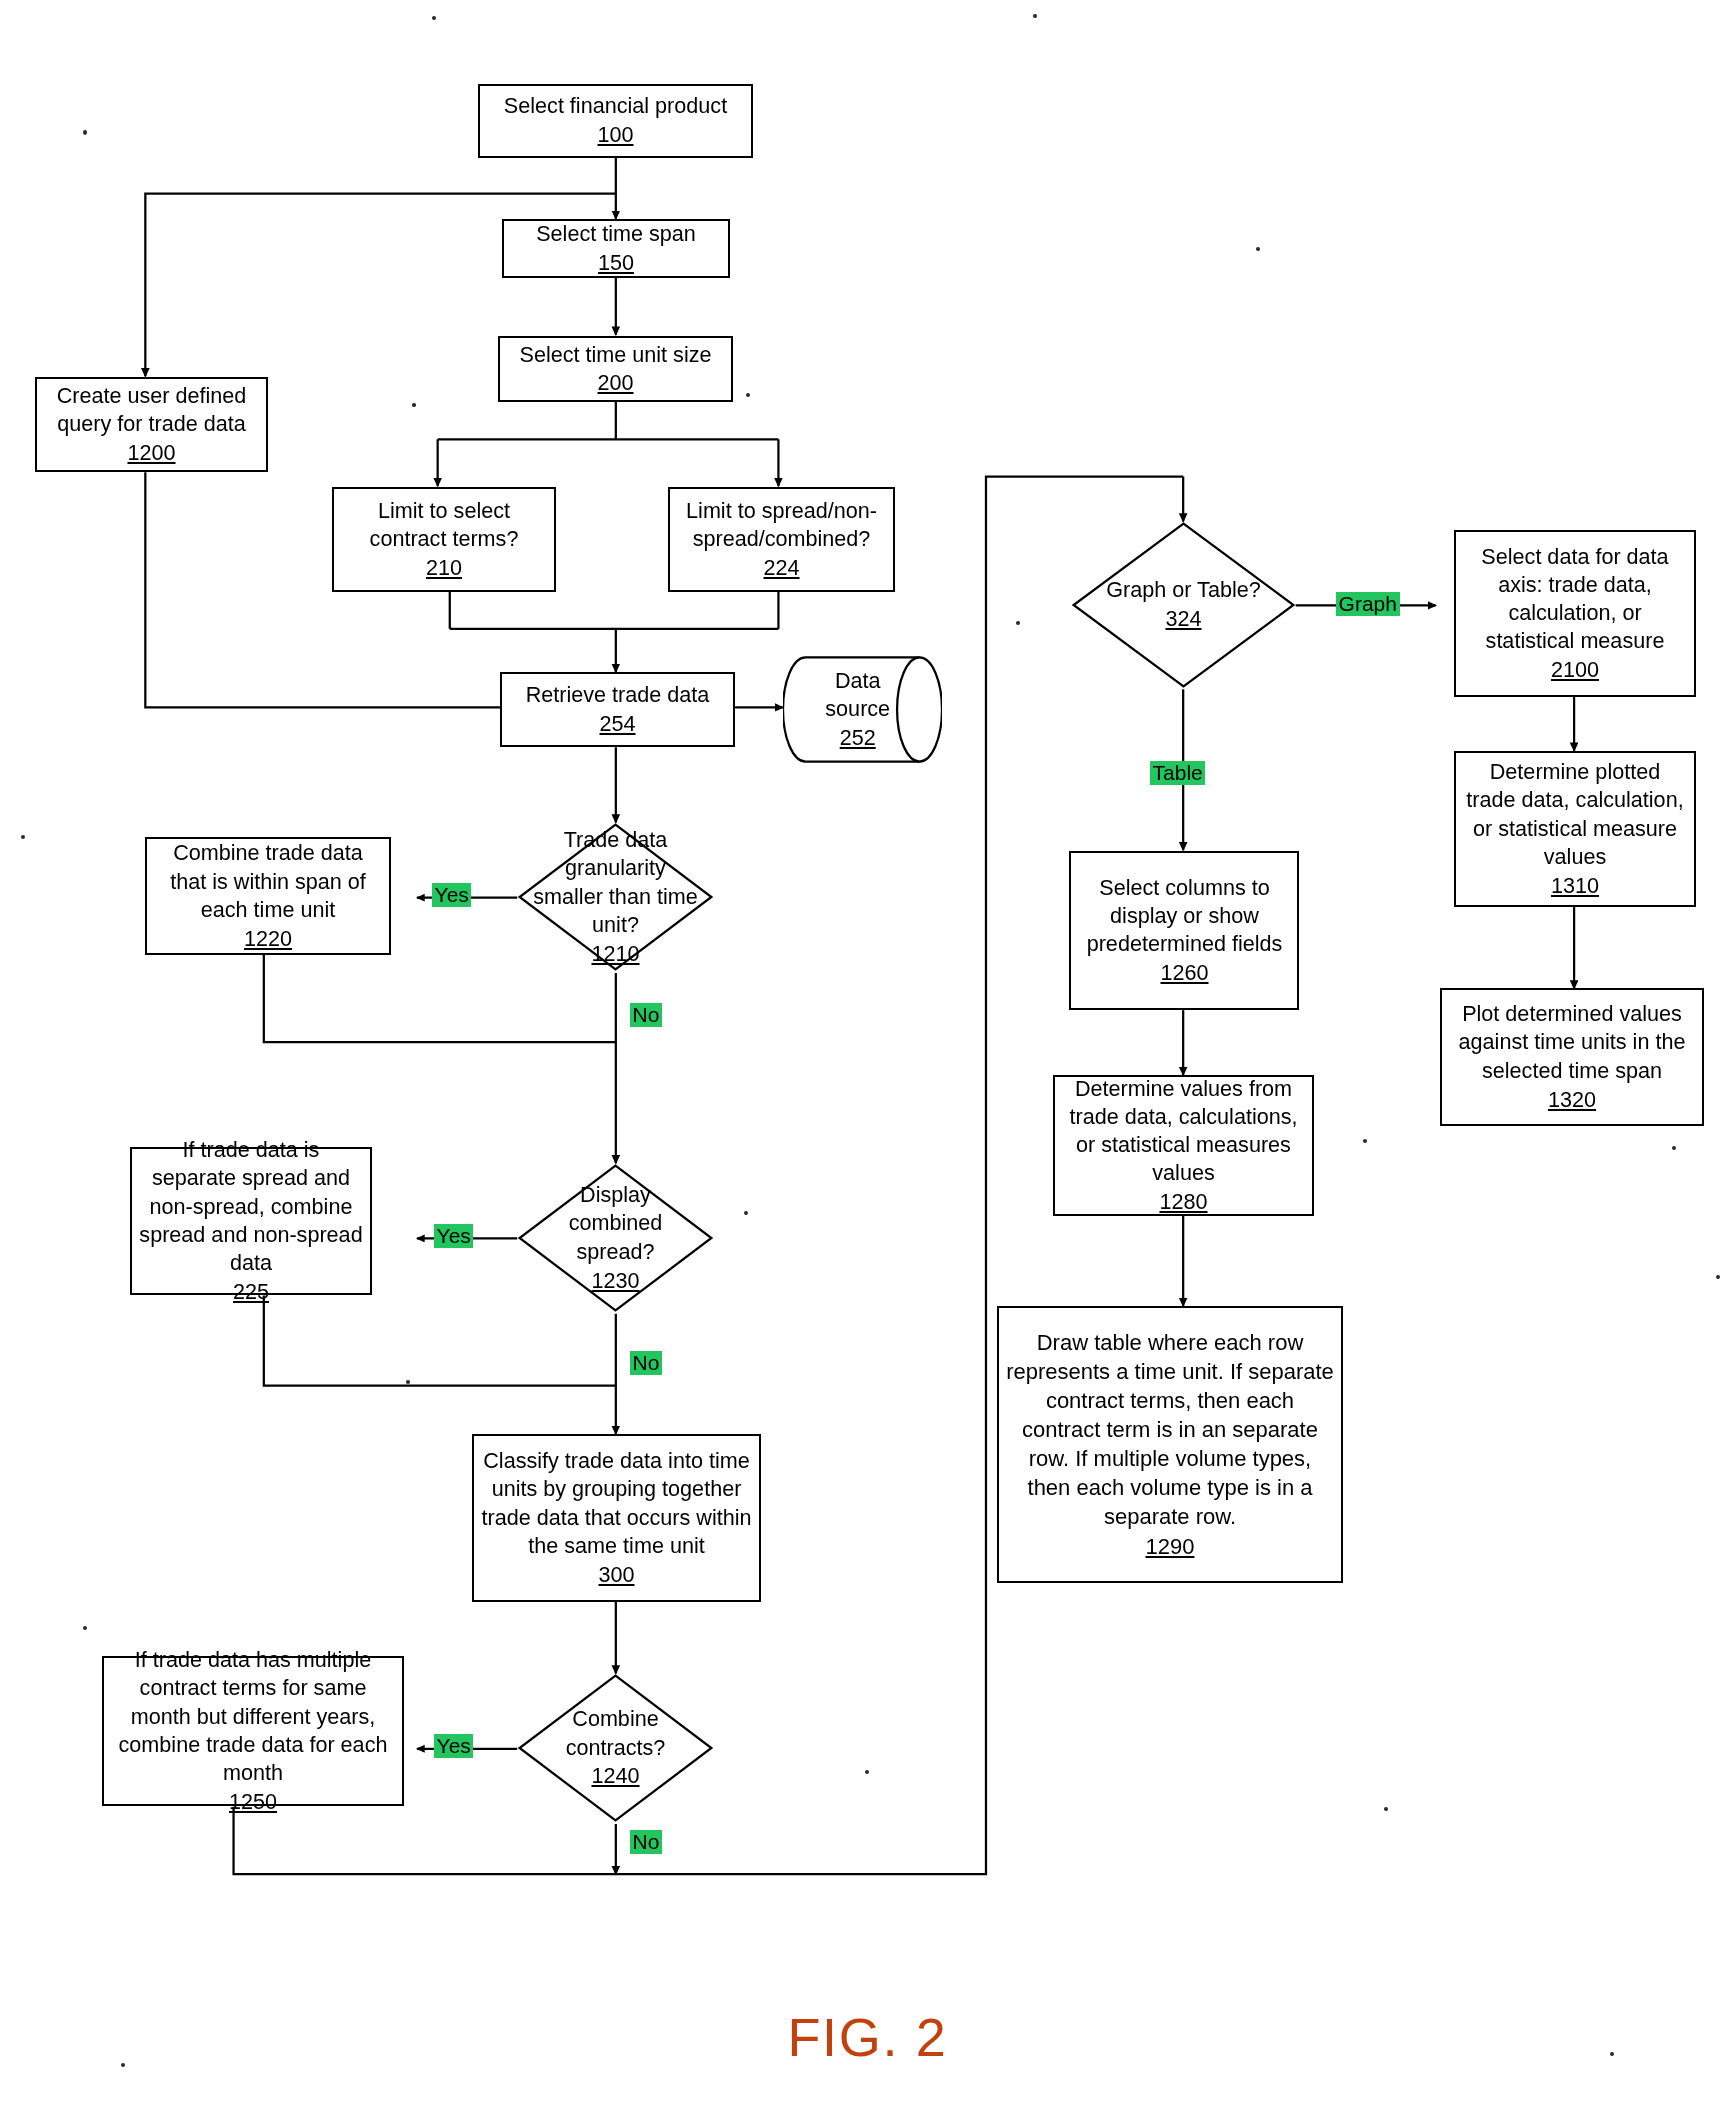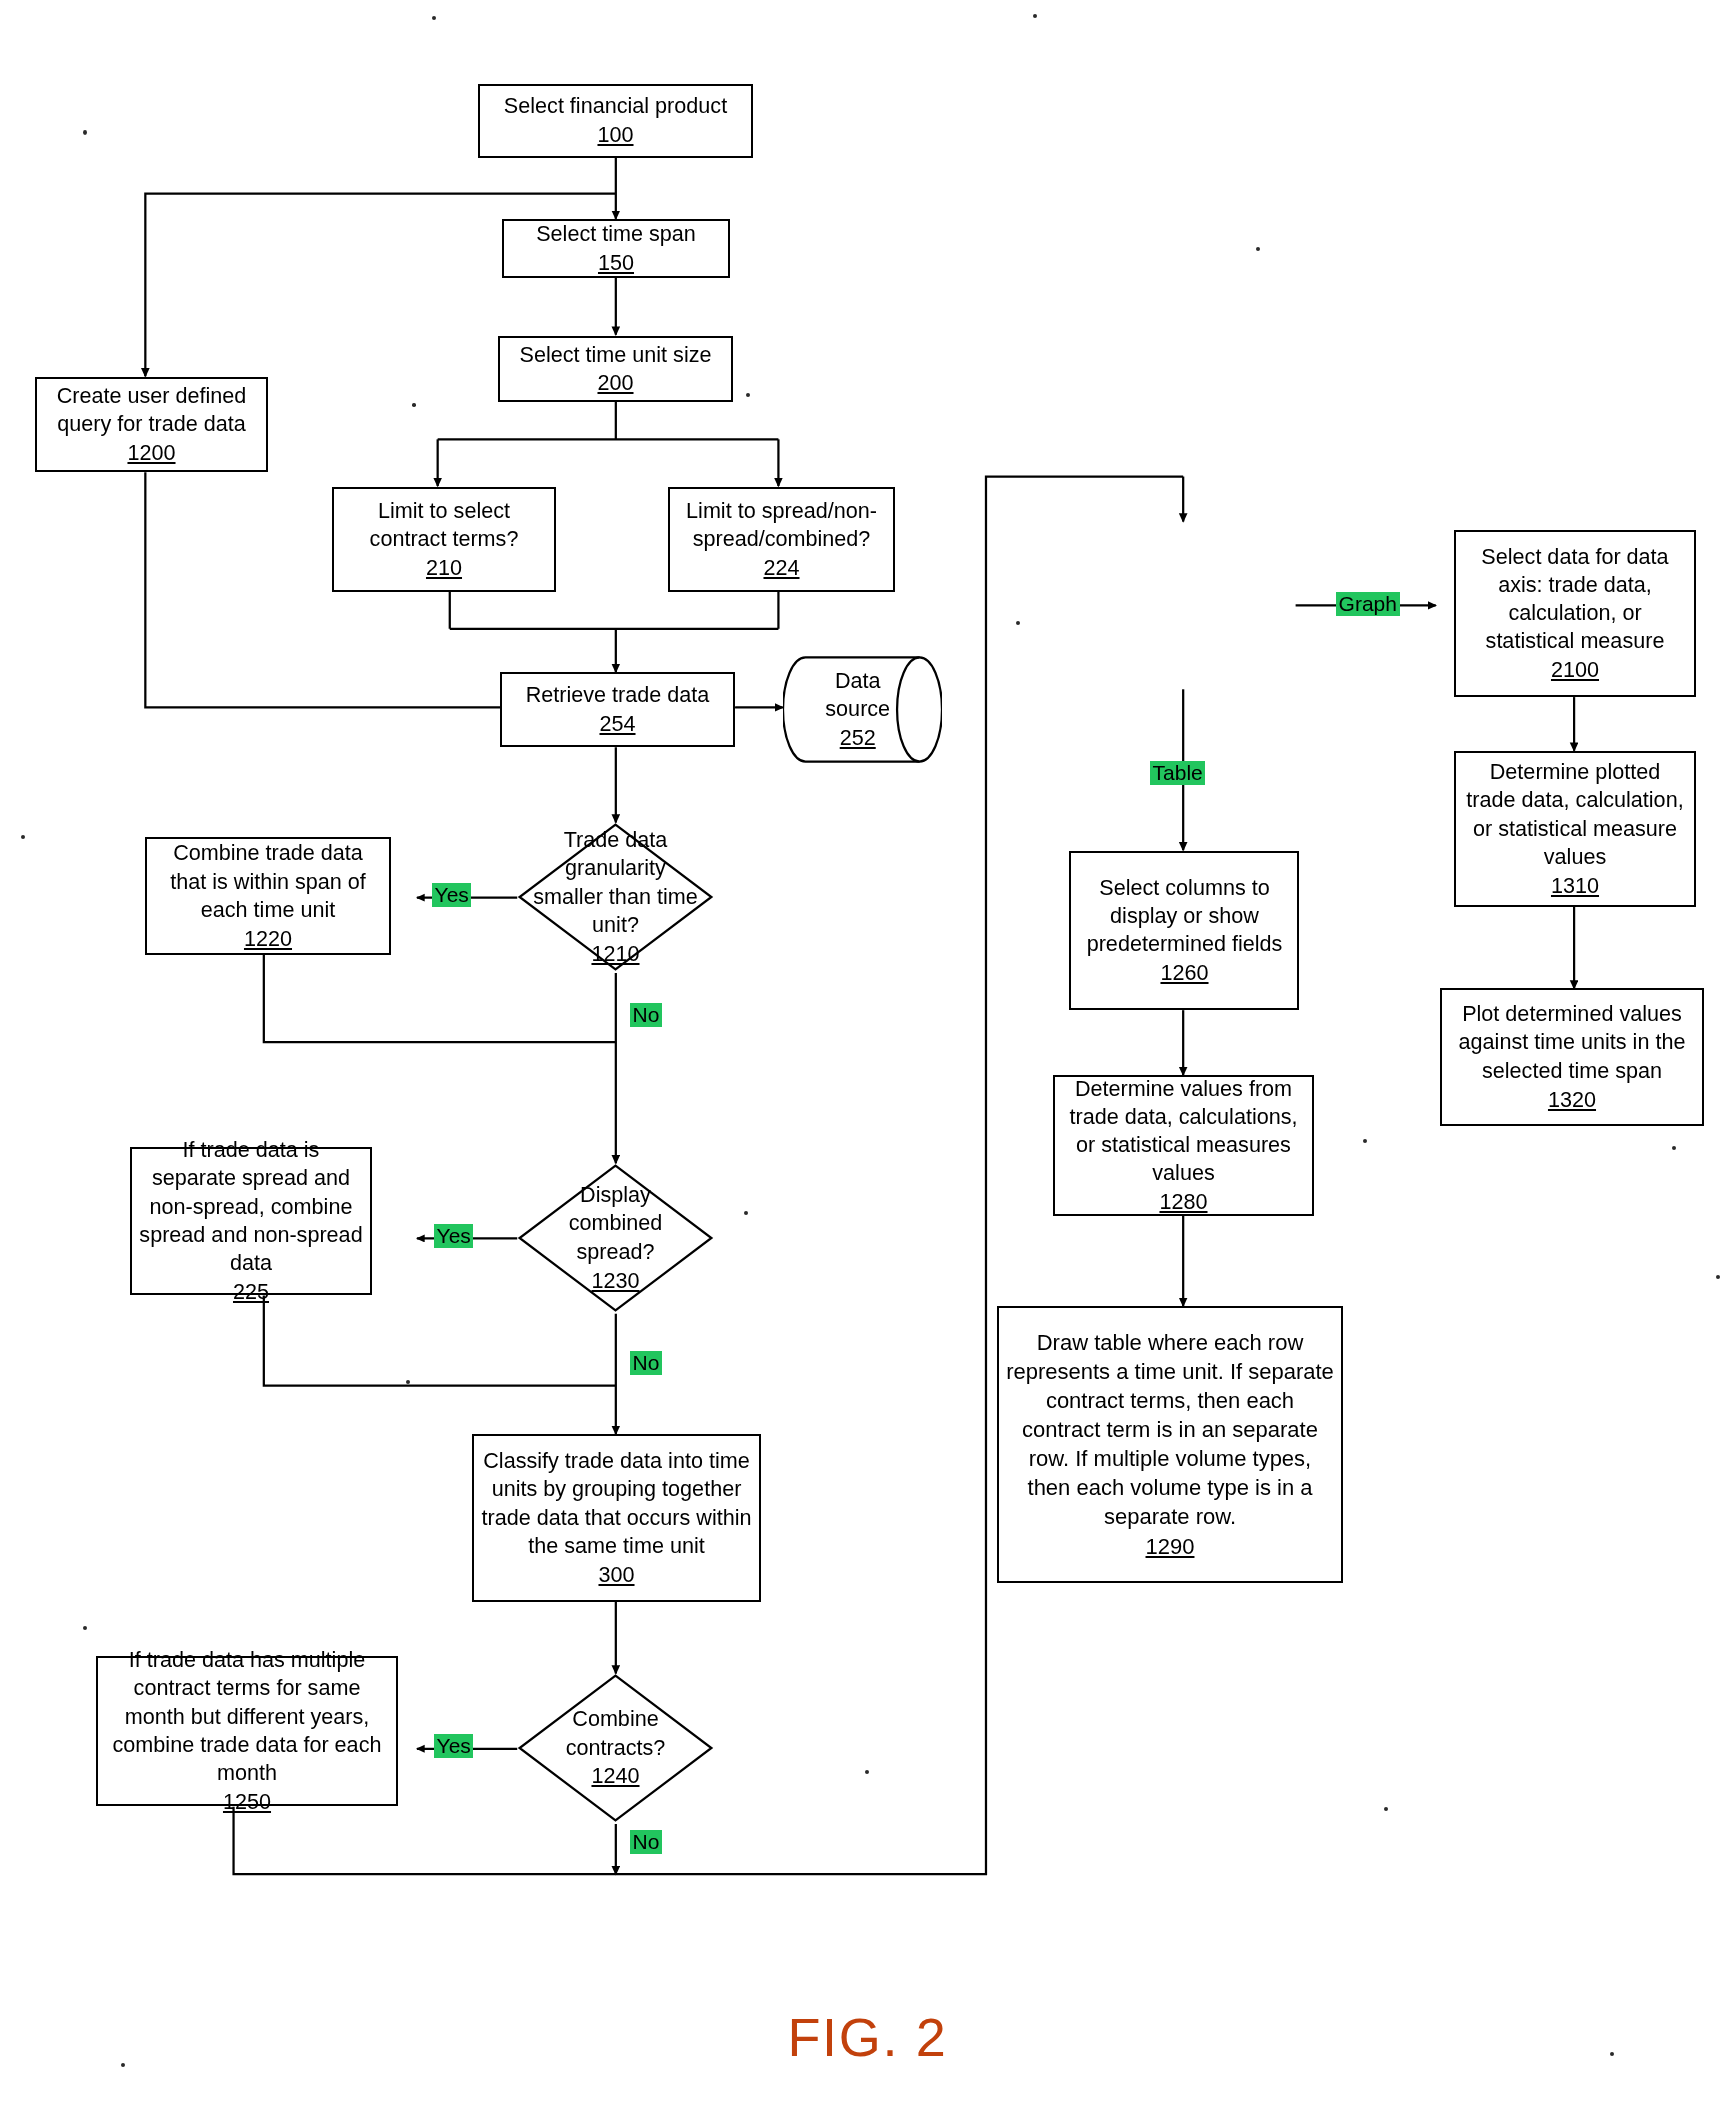--- a/index.html
+++ b/index.html
@@ -270,25 +270,34 @@
   <div class="node dec" style="left:517px; top:1673px; width:197px; height:150px;">
     <svg class="dshape" viewBox="0 0 228 174" preserveAspectRatio="none" xmlns="http://www.w3.org/2000/svg">
       <polygon points="114,3 225,87 114,171 3,87" fill="#fff" stroke="#000" stroke-width="2.6"></polygon>
     </svg>
     <div class="dinner" style="width:74%;">
       <span class="txt">Combine contracts?</span>
       <span class="ref">1240</span>
     </div>
   </div>
 
-  <div class="node proc" style="left:96px; top:1656px; width:302px; height:150px;">
+  <div class="node proc" style="left:102px; top:1656px; width:302px; height:150px;">
     <span class="txt">If trade data has multiple contract terms for same month but different years, combine trade data for each month</span>
     <span class="ref">1250</span>
   </div>
 
+  <div class="node dec" style="left:1071px; top:521px; width:225px; height:168px;">
+    <svg class="dshape" viewBox="0 0 260 194" preserveAspectRatio="none" xmlns="http://www.w3.org/2000/svg">
+      <polygon points="130,3 257,97 130,191 3,97" fill="#fff" stroke="#000" stroke-width="2.6"></polygon>
+    </svg>
+    <div class="dinner" style="width:82%;">
+      <span class="txt">Graph or Table?</span>
+      <span class="ref">324</span>
+    </div>
+  </div>
 
   <div class="node proc" style="left:1069px; top:851px; width:230px; height:159px;padding-left:8px;">
     <span class="txt">Select columns to display or show predetermined fields</span>
     <span class="ref">1260</span>
   </div>
 
   <div class="node proc" style="left:1053px; top:1075px; width:261px; height:141px;">
     <span class="txt">Determine values from trade data, calculations, or statistical measures values</span>
     <span class="ref">1280</span>
   </div>

